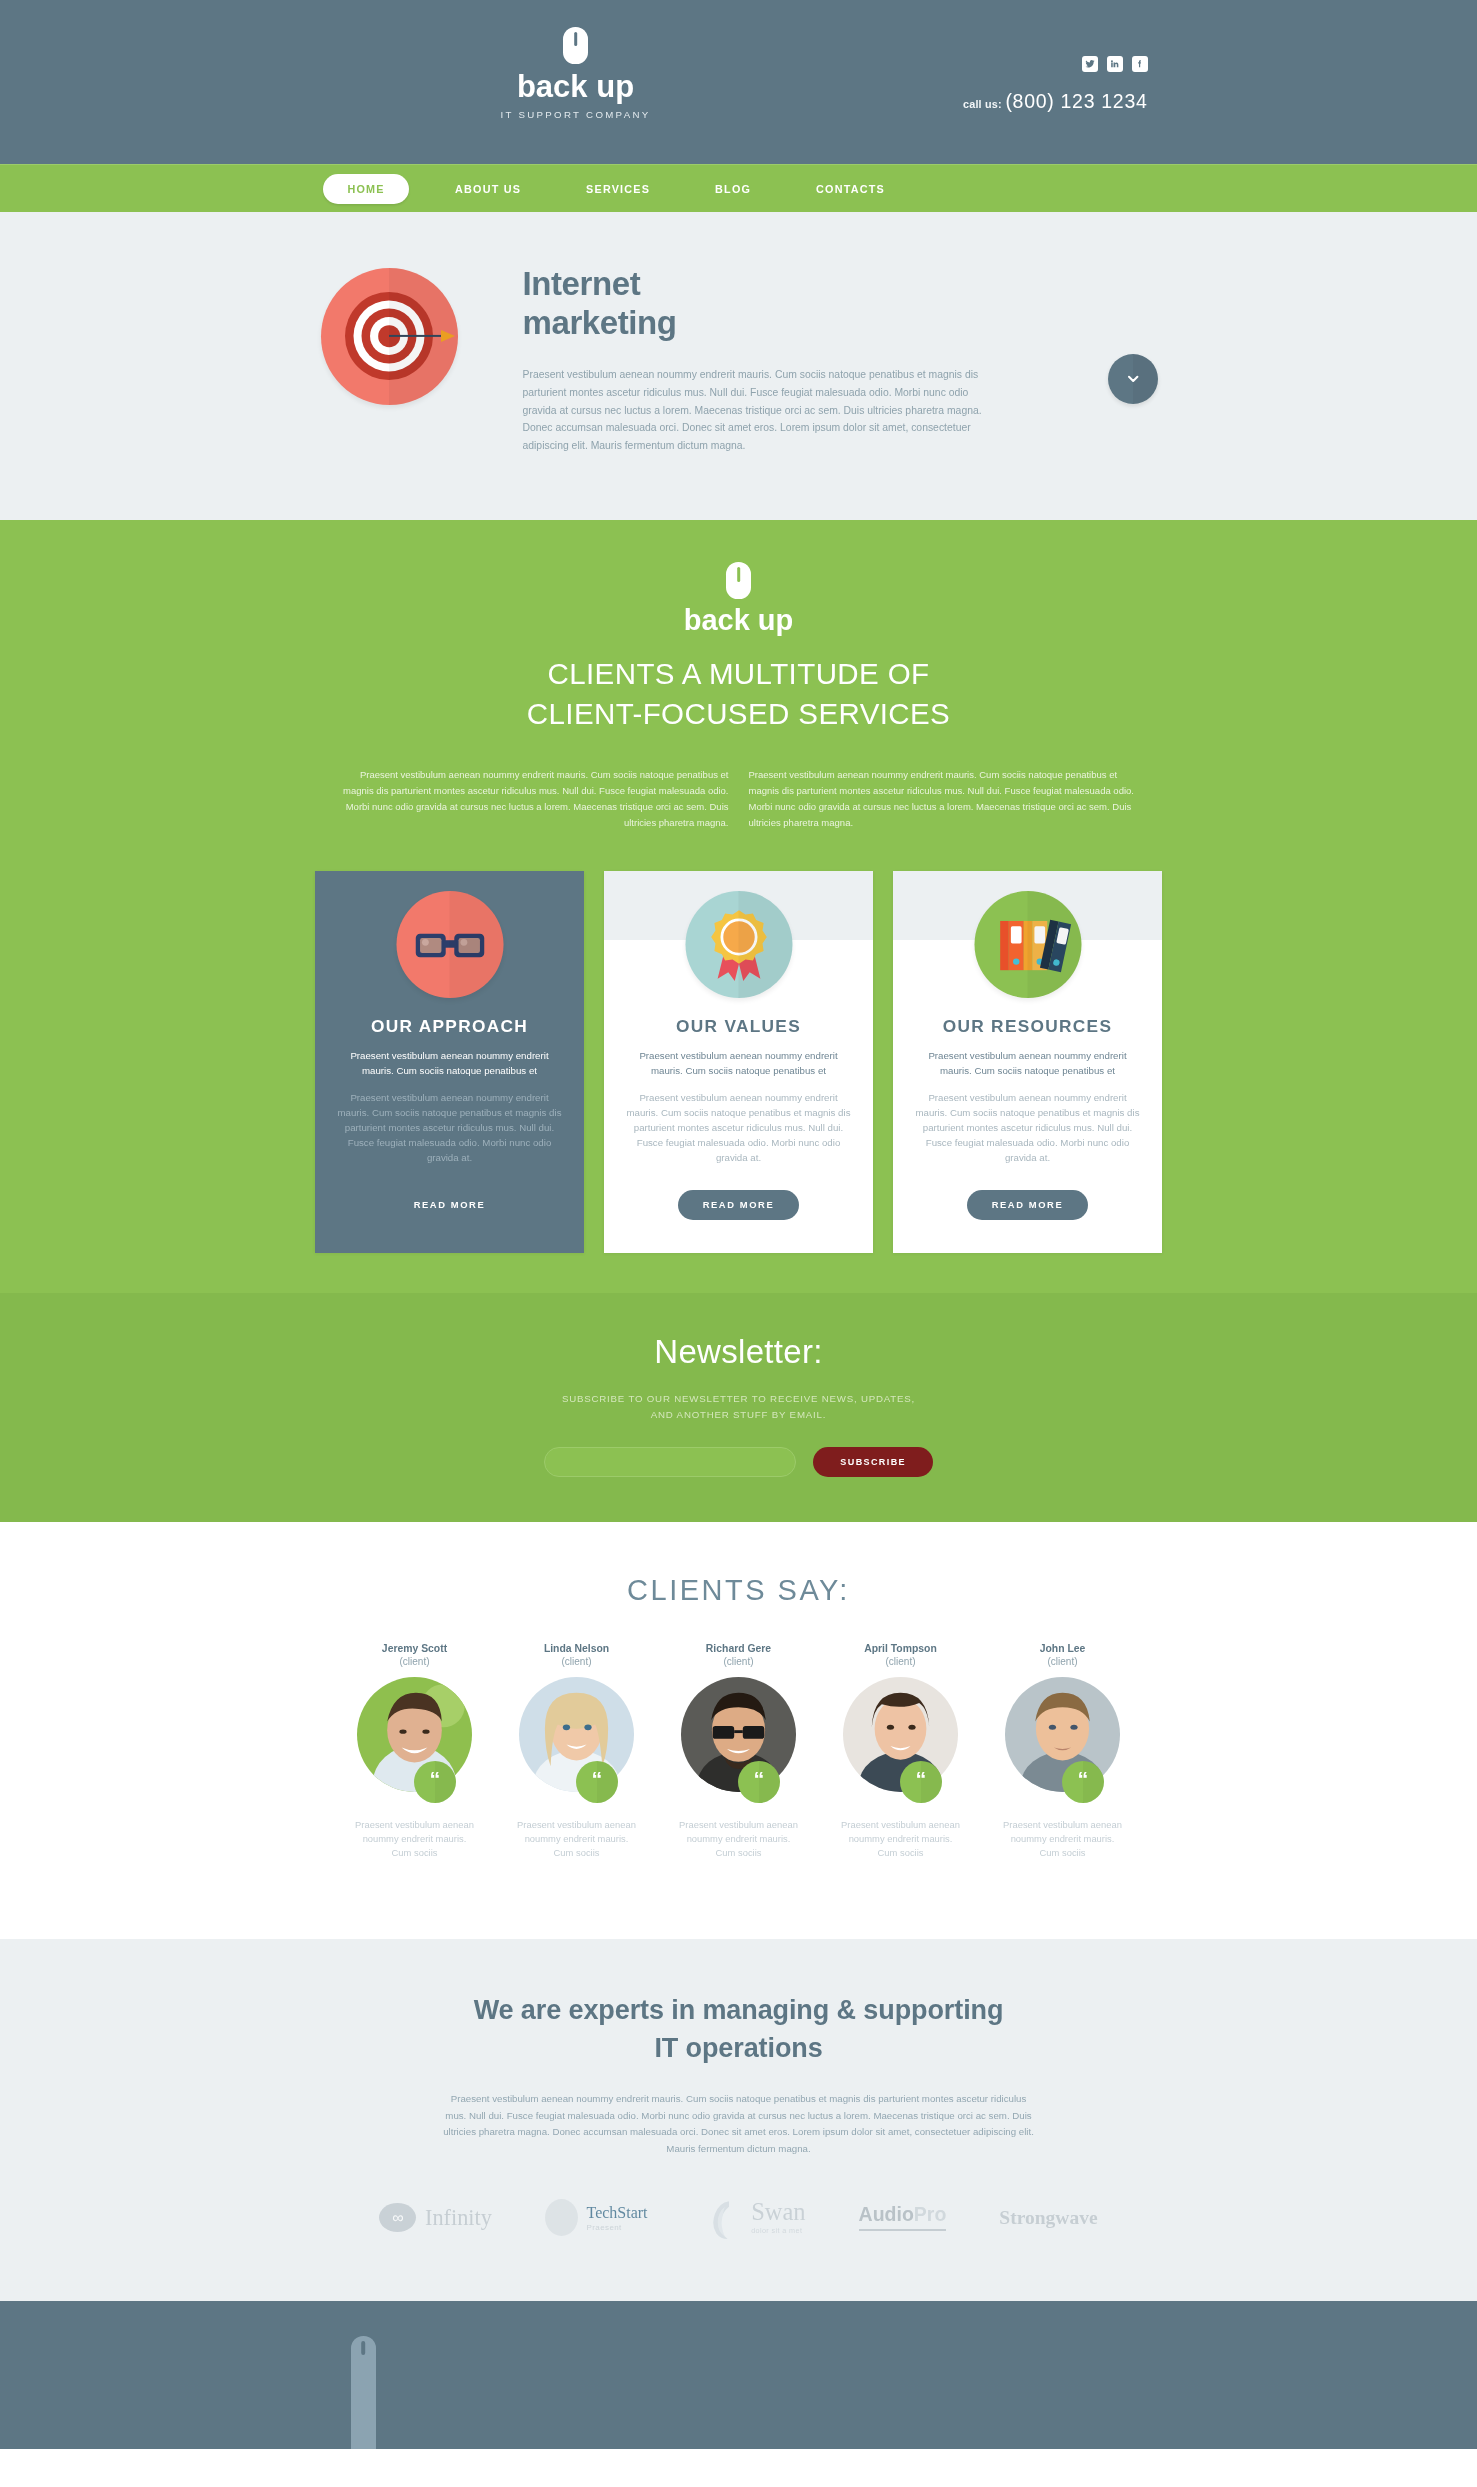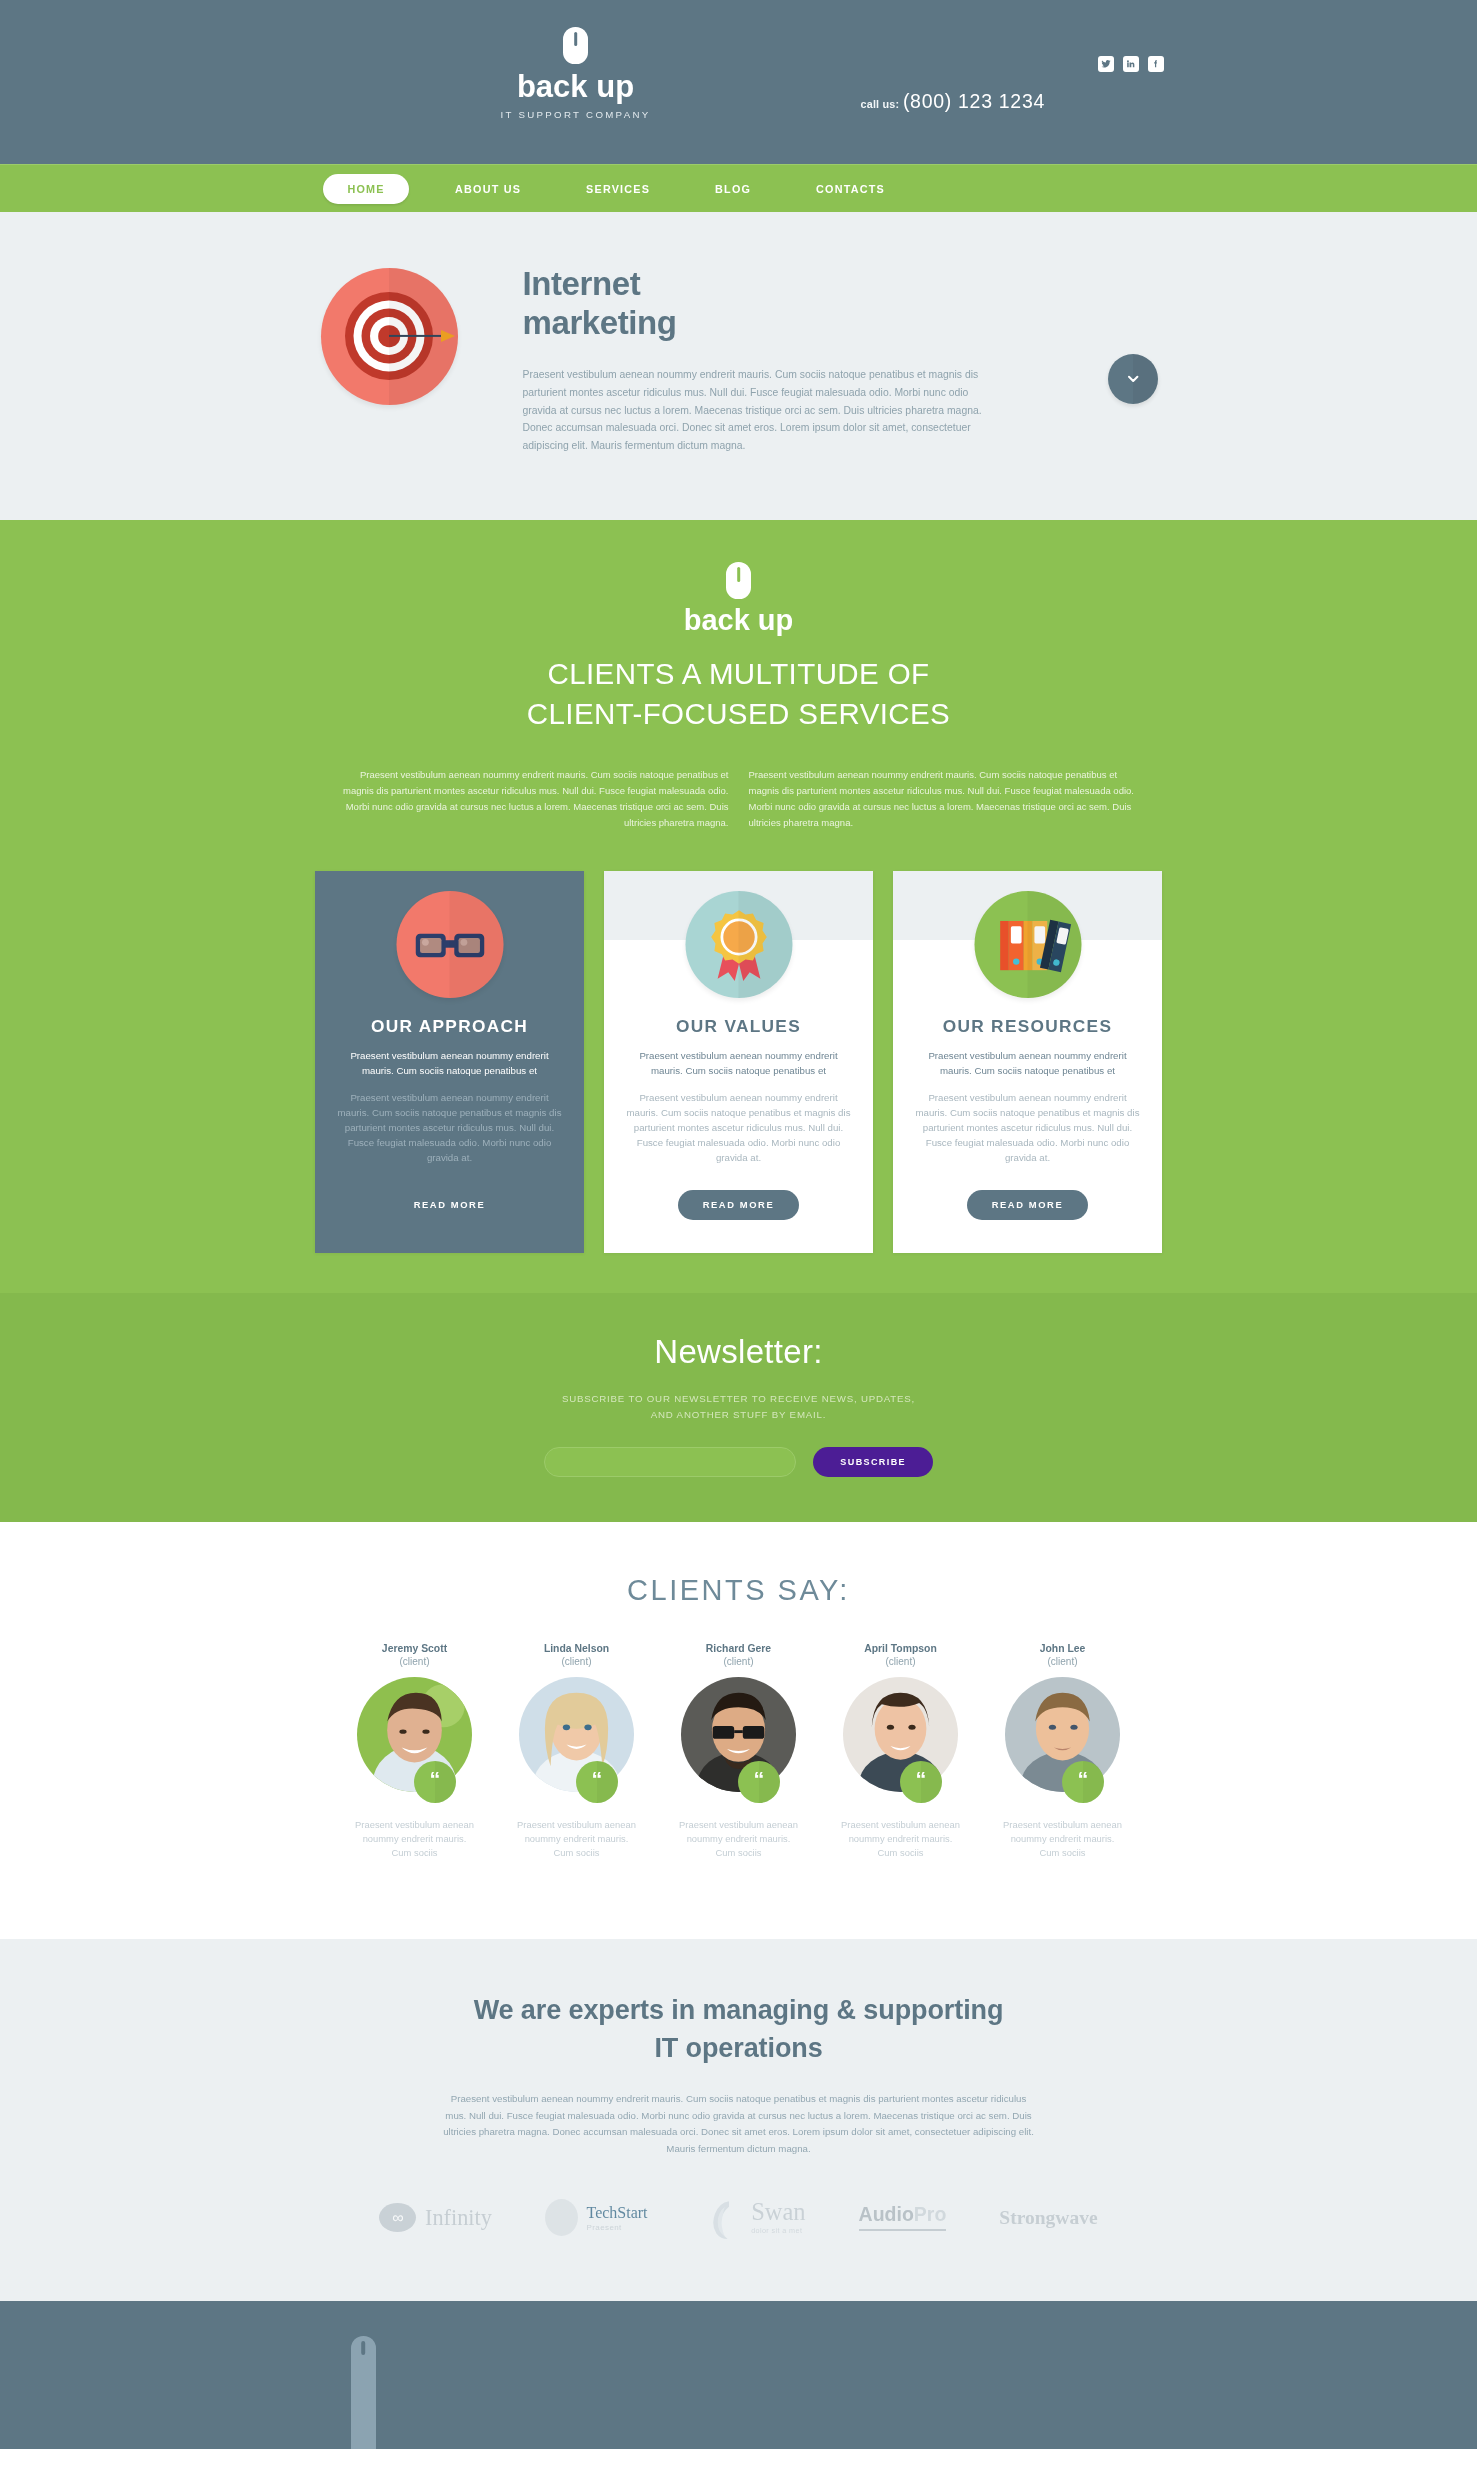--- a/index.html
+++ b/index.html
@@ -52,22 +52,23 @@
     line-height: 1;
   }
   .brand-tag {
     font-size: 9.7px;
     color: #e3eaee;
     letter-spacing: 2.3px;
     margin-top: 6.5px;
   }
   .header-right {
     position: absolute;
-    right: 0px;
+    right: 16px;
     top: 56px;
+    text-align: right;
     width: 303px;
   }
   .socials {
     display: flex;
     justify-content: flex-end;
     gap: 8.6px;
     margin-bottom: 18px;
   }
   .soc {
     width: 16px; height: 16px;
@@ -352,21 +353,21 @@
     background: #8cc152;
     outline: none;
     padding: 0 14.4px;
     font-size: 10px;
     color: #ffffff;
     font-family: "Liberation Sans", sans-serif;
   }
   .nl-btn {
     height: 30px;
     border-radius: 15px;
-    background: #4c1d95;
+    background: #7f1d1d;
     border: none;
     color: #ffffff;
     font-size: 9px;
     font-weight: bold;
     letter-spacing: 1.4px;
     padding: 0 27px;
     cursor: pointer;
     font-family: "Liberation Sans", sans-serif;
   }
 

